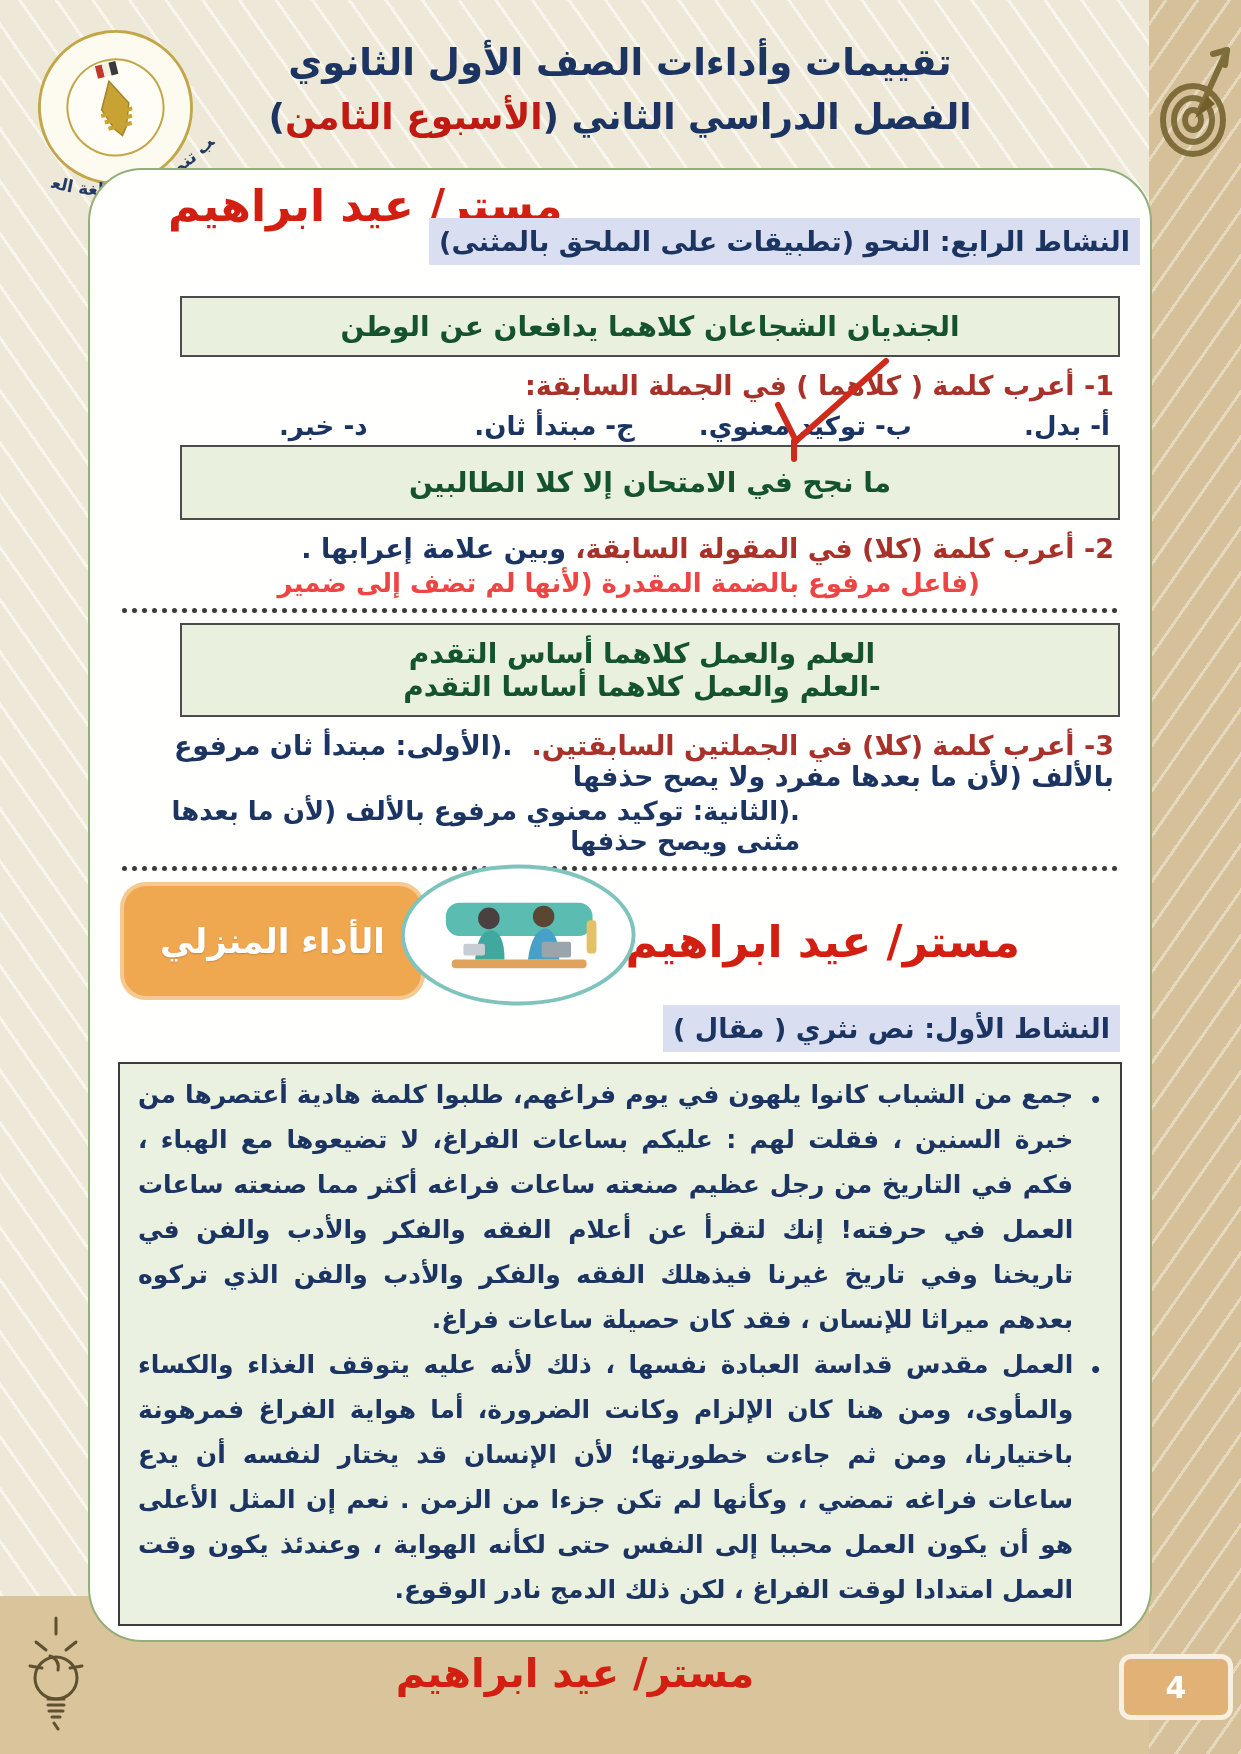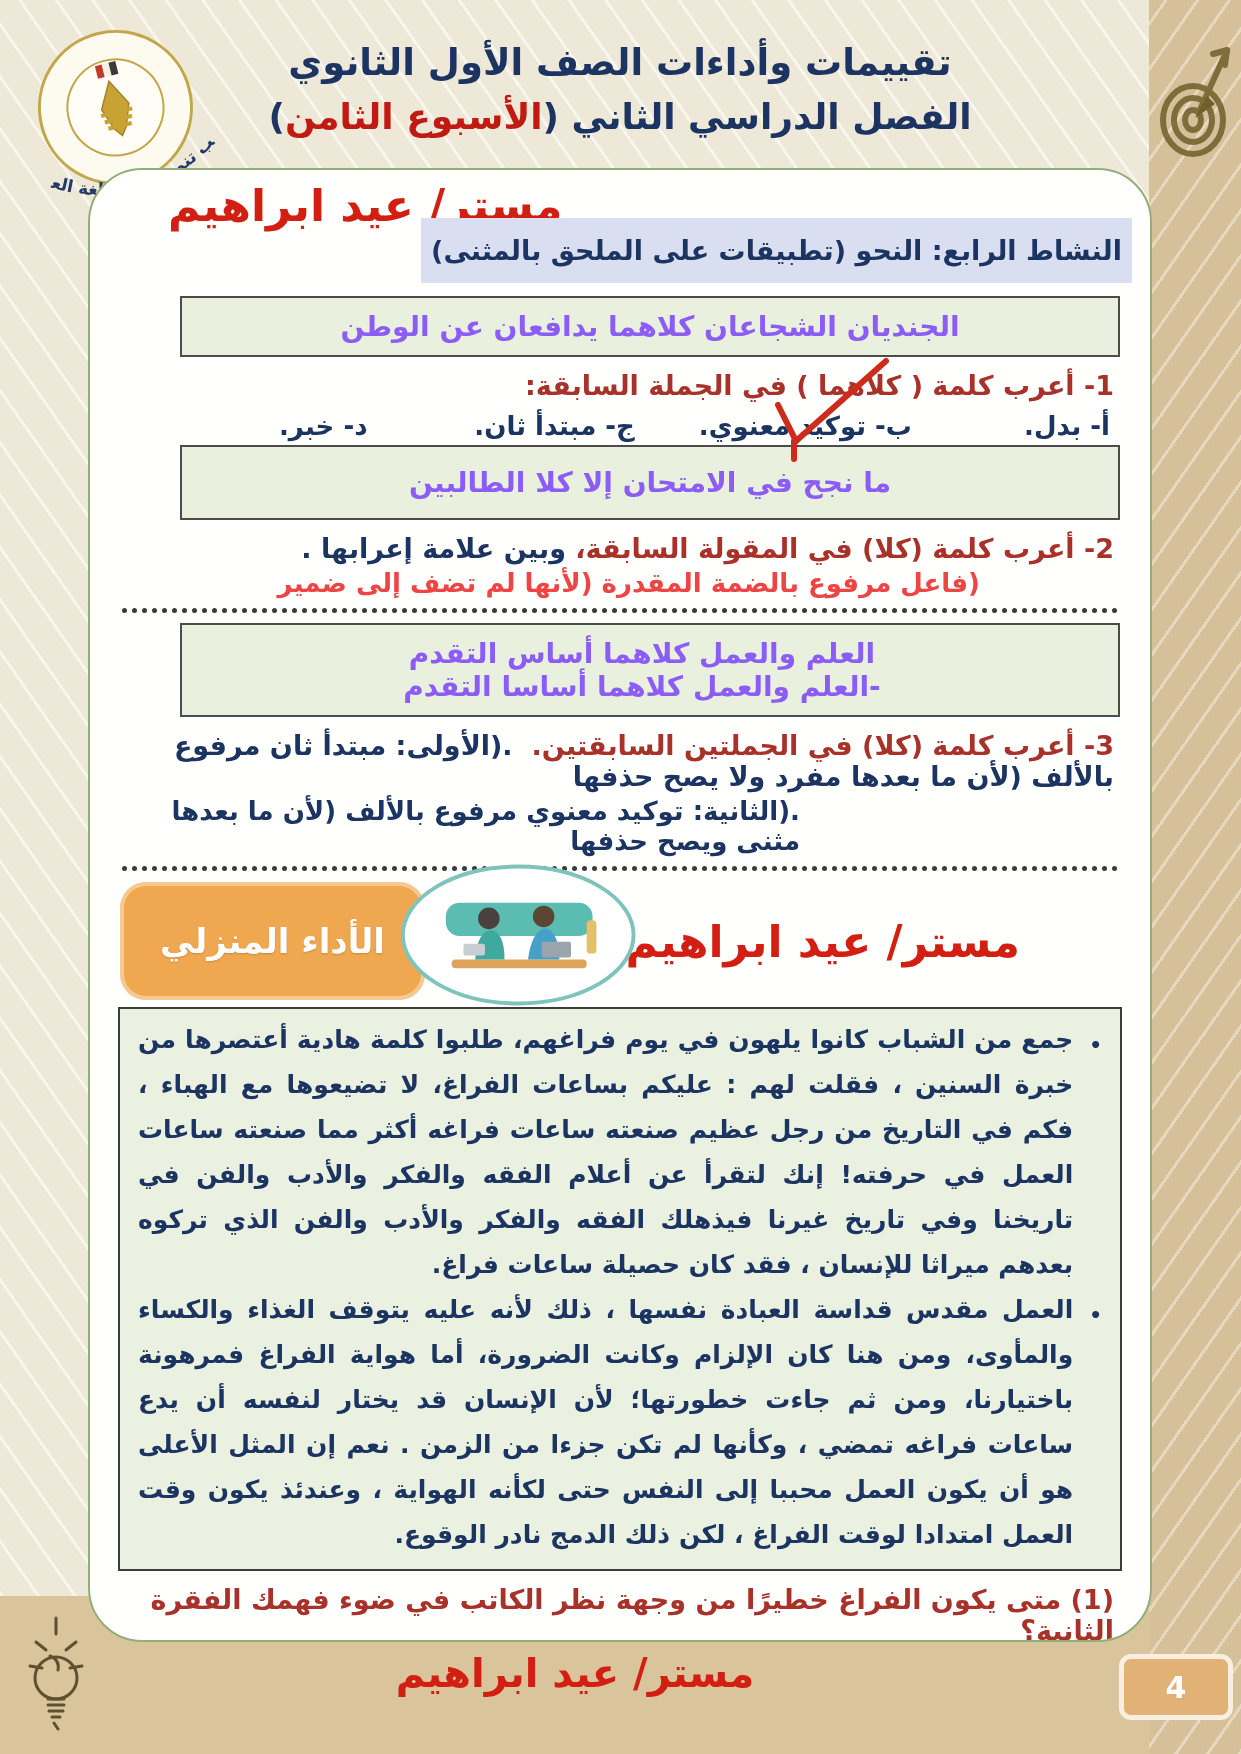--- a/index.html
+++ b/index.html
@@ -11,24 +11,24 @@
         background-image:repeating-linear-gradient(-55deg, rgba(255,255,255,0.35) 0 3px, rgba(0,0,0,0.02) 3px 26px);}
   .hdr{position:absolute;top:24px;left:190px;width:860px;text-align:center;color:#1c3461;font-weight:bold;}
   .hdr .l1{font-size:37px;margin-top:17px;}
   .hdr .l2{font-size:36px;margin-top:12px;}
   .hdr .red{color:#c01a12;}
   .logo{position:absolute;left:16px;top:10px;transform:rotate(-14deg);}
   .target{position:absolute;right:8px;top:38px;}
   .sheet{position:absolute;left:88px;top:168px;width:1064px;height:1474px;background:#fffffd;
          border:2px solid #93af78;border-radius:54px;padding:22px 30px;box-sizing:border-box;overflow:hidden;}
   .teacher-title-top{position:absolute;top:10px;left:78px;font-size:44px;font-weight:bold;color:#d21f12;}
-  .act-label{position:absolute;top:48px;right:18px;background:#d9dff1;color:#1c3461;
-             font-size:27px;font-weight:bold;padding:17px 10px;}
+  .act-label{position:absolute;top:48px;right:10px;background:#d9dff1;color:#1c3461;
+             font-size:27px;font-weight:bold;padding:8px 10px;}
   .content{margin-top:104px;}
-  .gbox{border:2px solid #4c4c4c;background:#e9f1de;color:#8b5cf6;font-weight:bold;font-size:28px;
+  .gbox{border:2px solid #4c4c4c;background:#e9f1de;color:#14532d;font-weight:bold;font-size:28px;
         text-align:center;padding:12px 8px;margin-left:60px;}
   .gbox.tall{padding:19px 8px;}
   .gbox .sp{display:inline-block;margin:0 16px 0 0;}
   .qline{color:#a8322a;font-weight:bold;font-size:27px;margin:13px 6px 4px 0;}
   .qline .navy{color:#1c3461;}
   .ans{color:#ef4444;font-weight:bold;font-size:26px;margin:2px 140px 2px 0;}
   .ans2{color:#1c3461;font-weight:bold;font-size:26px;margin:4px 320px 2px 0;}
   .dots{border-bottom:5px dotted #3a3a3a;margin:8px 2px 10px;height:2px;}
   .opt4{display:grid;grid-template-columns:20% 28% 27% 25%;color:#1c3461;font-size:26px;
         font-weight:bold;position:relative;margin:10px 10px 4px 0;}
@@ -143,20 +143,21 @@
           <path d="M82 100 q2 -28 16 -30 q14 2 14 30 Z" fill="#3fa9a0"></path>
           <circle cx="152" cy="56" r="11" fill="#5a4632"></circle>
           <path d="M136 100 q4 -30 18 -32 q14 4 14 32 Z" fill="#46a0c8"></path>
           <rect x="150" y="82" width="30" height="16" rx="2" fill="#9aa4ab"></rect>
           <rect x="70" y="84" width="22" height="12" rx="2" fill="#c7cdd2"></rect>
           <rect x="196" y="60" width="10" height="34" rx="4" fill="#e3c069"></rect>
         </svg>
         <div class="hw-badge">الأداء المنزلي</div>
       </div>
 
+      <div class="act-label" style="position:static;display:inline-block;margin:2px 0 4px;">النشاط الأول: نص نثري ( مقال )</div>
 
       <div class="textbox">
         <div class="para">
           <span class="bullet">•</span>
           <span>جمع من الشباب كانوا يلهون في يوم فراغهم، طلبوا كلمة هادية أعتصرها من خبرة السنين ، فقلت لهم : عليكم بساعات الفراغ، لا تضيعوها مع الهباء ، فكم في التاريخ من رجل عظيم صنعته ساعات فراغه أكثر مما صنعته ساعات العمل في حرفته! إنك لتقرأ عن أعلام الفقه والفكر والأدب والفن في تاريخنا وفي تاريخ غيرنا فيذهلك الفقه والفكر والأدب والفن الذي تركوه بعدهم ميراثا للإنسان ، فقد كان حصيلة ساعات فراغ.</span>
         </div>
         <div class="para">
           <span class="bullet">•</span>
           <span>العمل مقدس قداسة العبادة نفسها ، ذلك لأنه عليه يتوقف الغذاء والكساء والمأوى، ومن هنا كان الإلزام وكانت الضرورة، أما هواية الفراغ فمرهونة باختيارنا، ومن ثم جاءت خطورتها؛ لأن الإنسان قد يختار لنفسه أن يدع ساعات فراغه تمضي ، وكأنها لم تكن جزءا من الزمن . نعم إن المثل الأعلى هو أن يكون العمل محببا إلى النفس حتى لكأنه الهواية ، وعندئذ يكون وقت العمل امتدادا لوقت الفراغ ، لكن ذلك الدمج نادر الوقوع.</span>
         </div>

